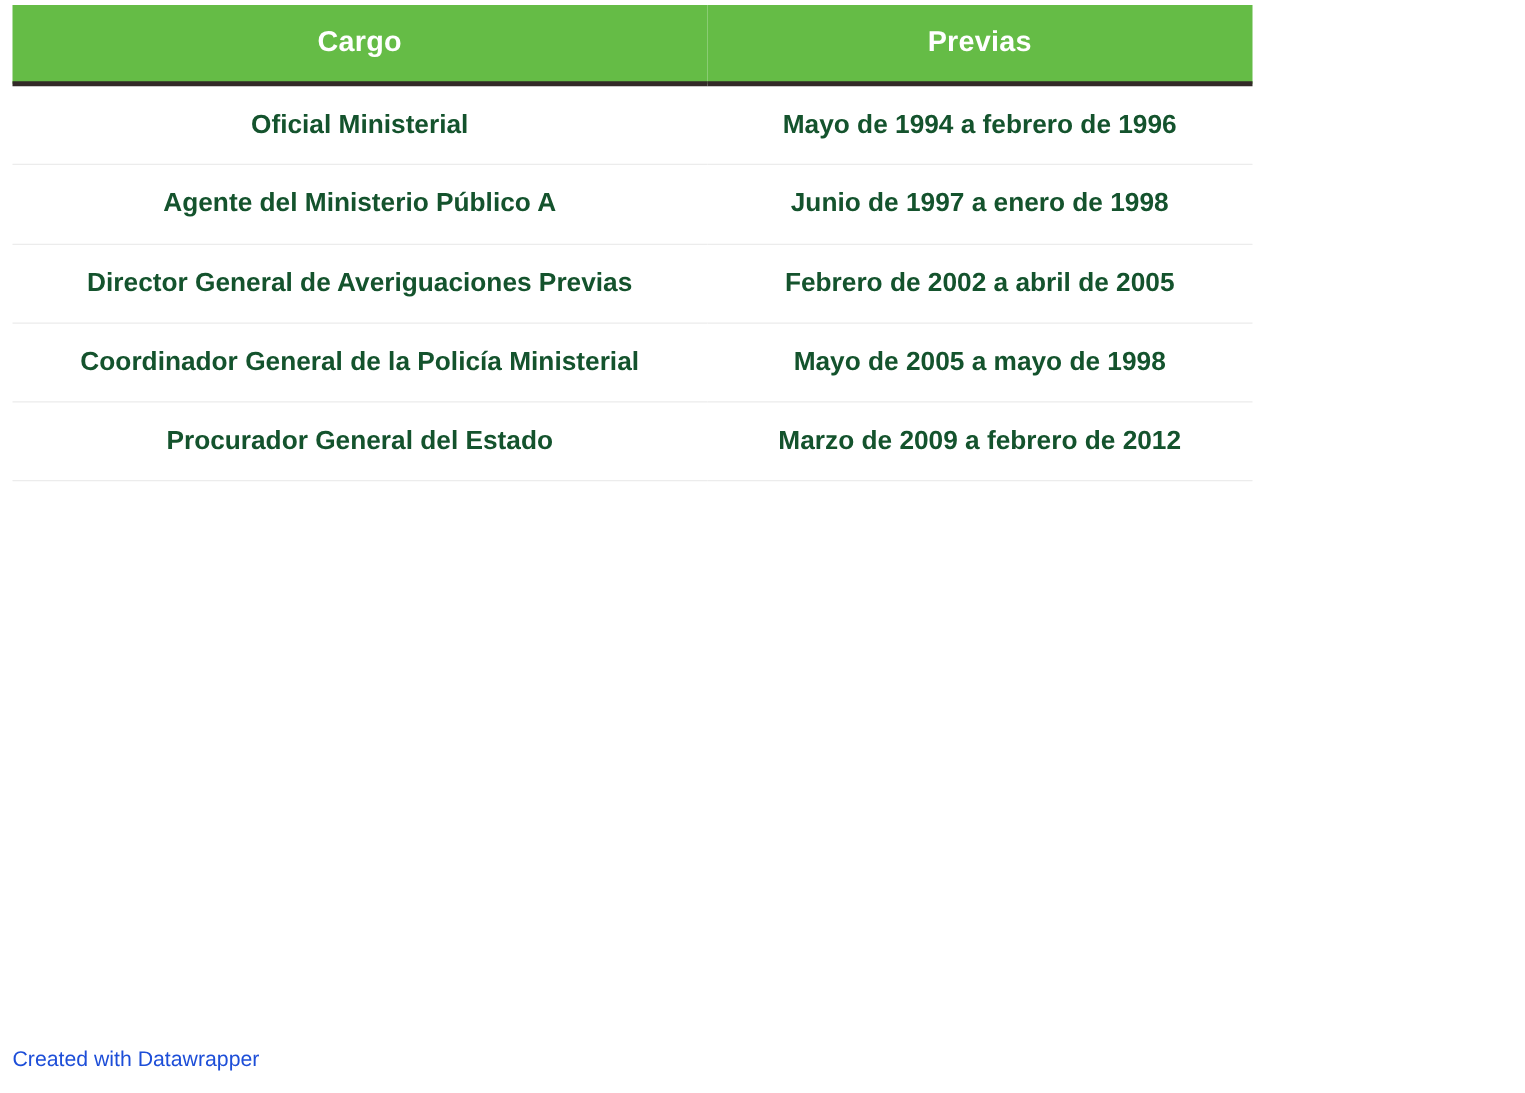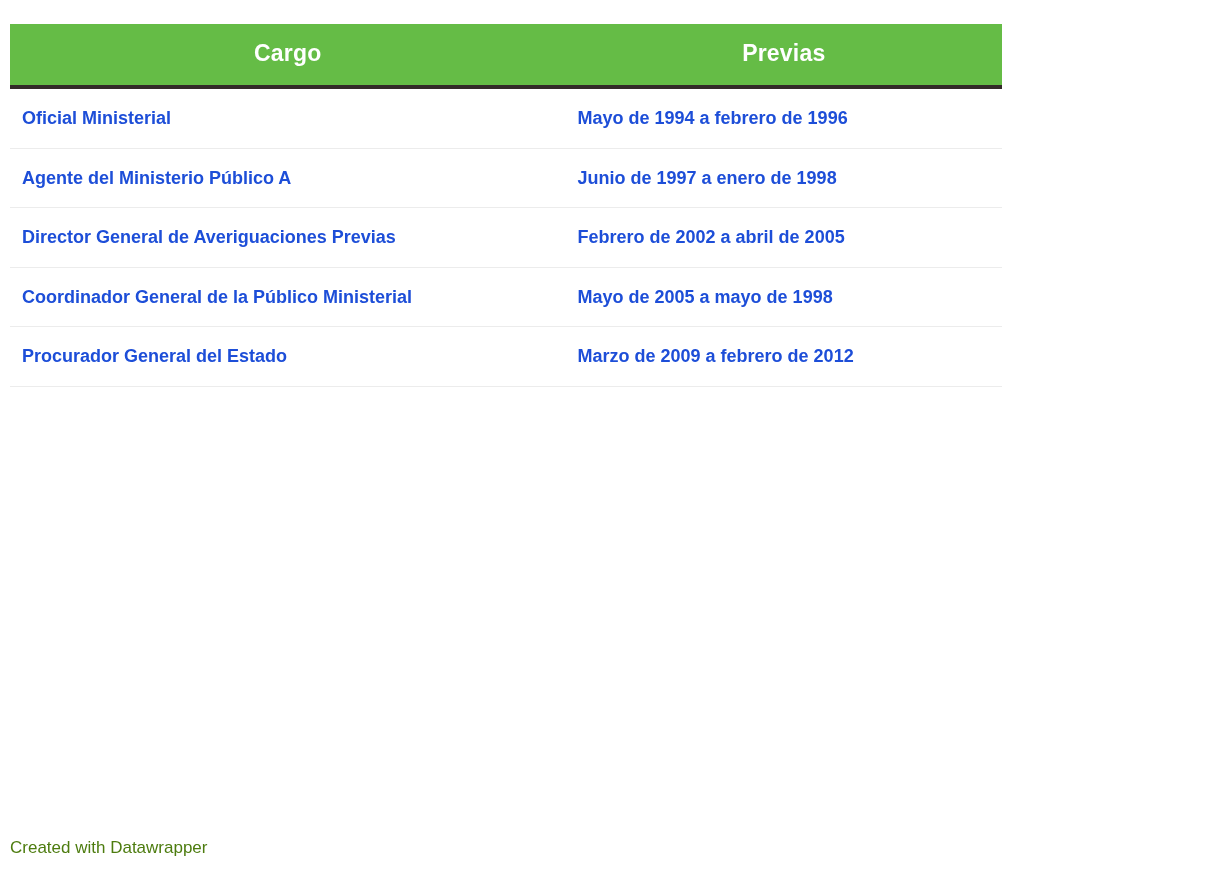--- a/index.html
+++ b/index.html
@@ -12,58 +12,58 @@
     height: 874px;
     font-family: "Liberation Sans", sans-serif;
     color: #1a1a1a;
     overflow: hidden;
   }
   .page {
     position: relative;
     width: 1012px;
     height: 874px;
     box-sizing: border-box;
-    padding: 24px 10px 0 10px;
+    padding: 4px 10px 0 10px;
   }
   table.dw-table {
     width: 100%;
     border-collapse: collapse;
     table-layout: fixed;
   }
   table.dw-table thead th {
     background: #65bc46;
     color: #ffffff;
     font-size: 23px;
     font-weight: bold;
     text-align: center;
     padding: 16px 10px 18px 10px;
     border-bottom: 4px solid #332a28;
     letter-spacing: 0.2px;
   }
   table.dw-table tbody td {
-    font-size: 18px;
+    font-size: 21px;
     font-weight: bold;
-    text-align: left;
-    color: #1d4ed8;
+    text-align: center;
+    color: #14532d;
     padding: 18px 12px;
     border-bottom: 1px solid #ececec;
     line-height: 1.25;
     vertical-align: middle;
   }
   table.dw-table tbody tr:last-child td {
     border-bottom: 1px solid #ececec;
   }
   .col-cargo { width: 56%; }
   .col-periodo { width: 44%; }
   .footer-credit {
     position: absolute;
     left: 10px;
     bottom: 16px;
     font-size: 17px;
-    color: #4d7c0f;
+    color: #1d4ed8;
     font-weight: normal;
     font-family: "Liberation Sans", sans-serif;
   }
 </style>
 </head>
 <body>
 
 <div class="page">
 
   <table class="dw-table">
@@ -84,21 +84,21 @@
       </tr>
       <tr>
         <td>Agente del Ministerio Público A</td>
         <td>Junio de 1997 a enero de 1998</td>
       </tr>
       <tr>
         <td>Director General de Averiguaciones Previas</td>
         <td>Febrero de 2002 a abril de 2005</td>
       </tr>
       <tr>
-        <td>Coordinador General de la Público Ministerial</td>
+        <td>Coordinador General de la Policía Ministerial</td>
         <td>Mayo de 2005 a mayo de 1998</td>
       </tr>
       <tr>
         <td>Procurador General del Estado</td>
         <td>Marzo de 2009 a febrero de 2012</td>
       </tr>
     </tbody>
   </table>
 
   <div class="footer-credit">Created with Datawrapper</div>

